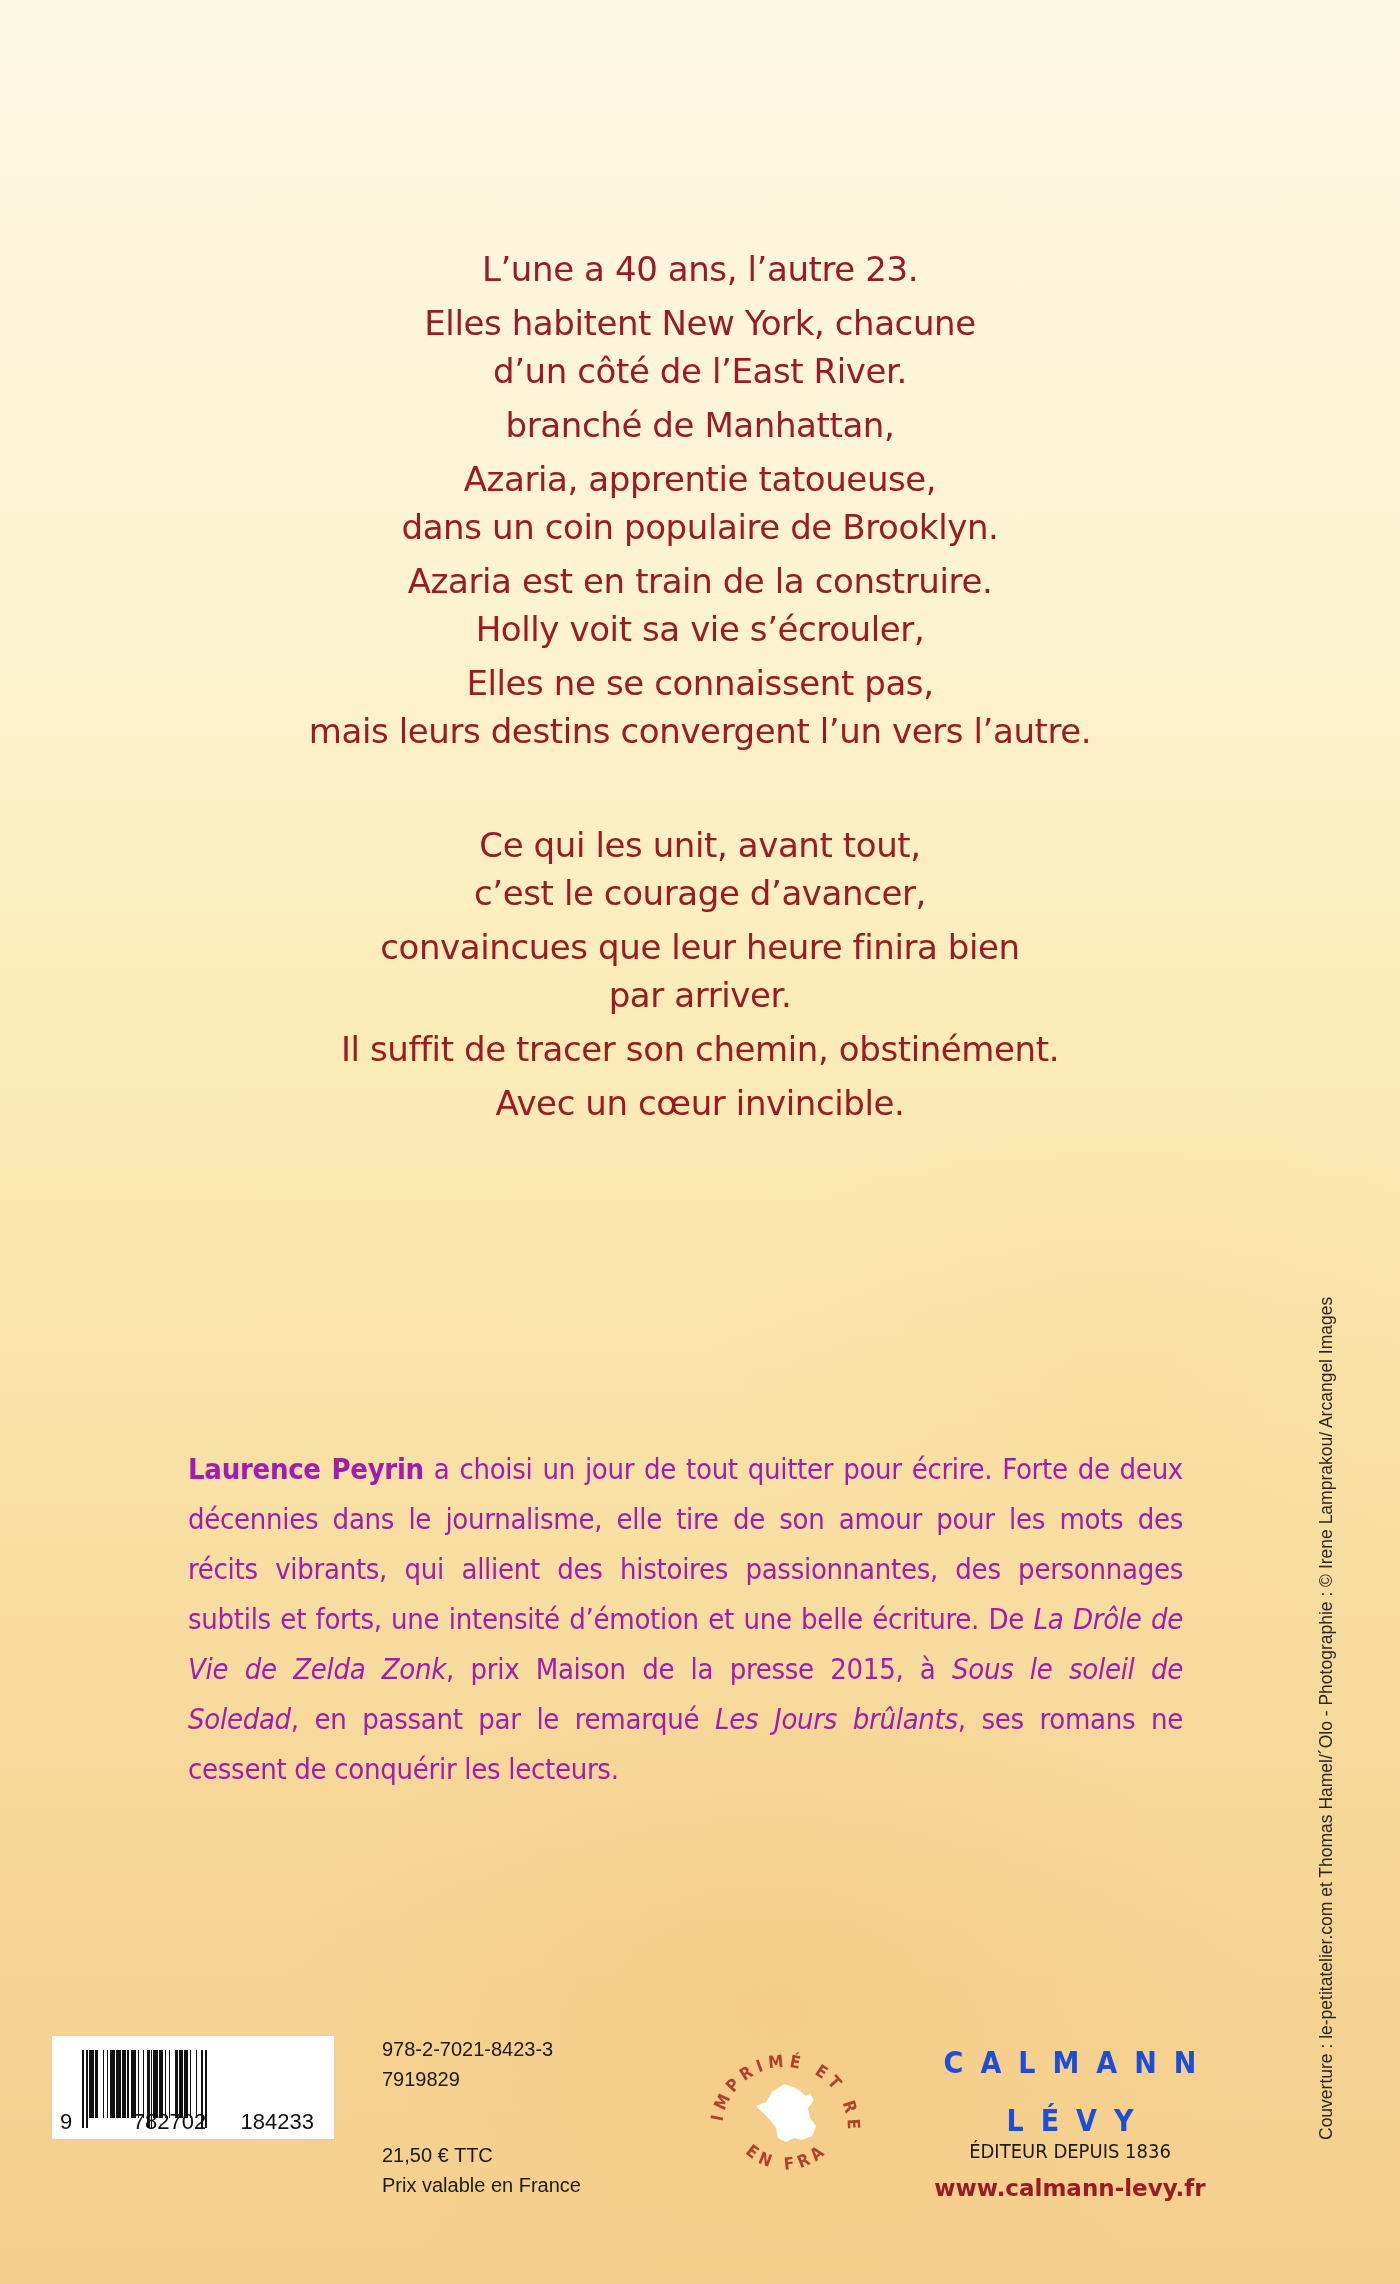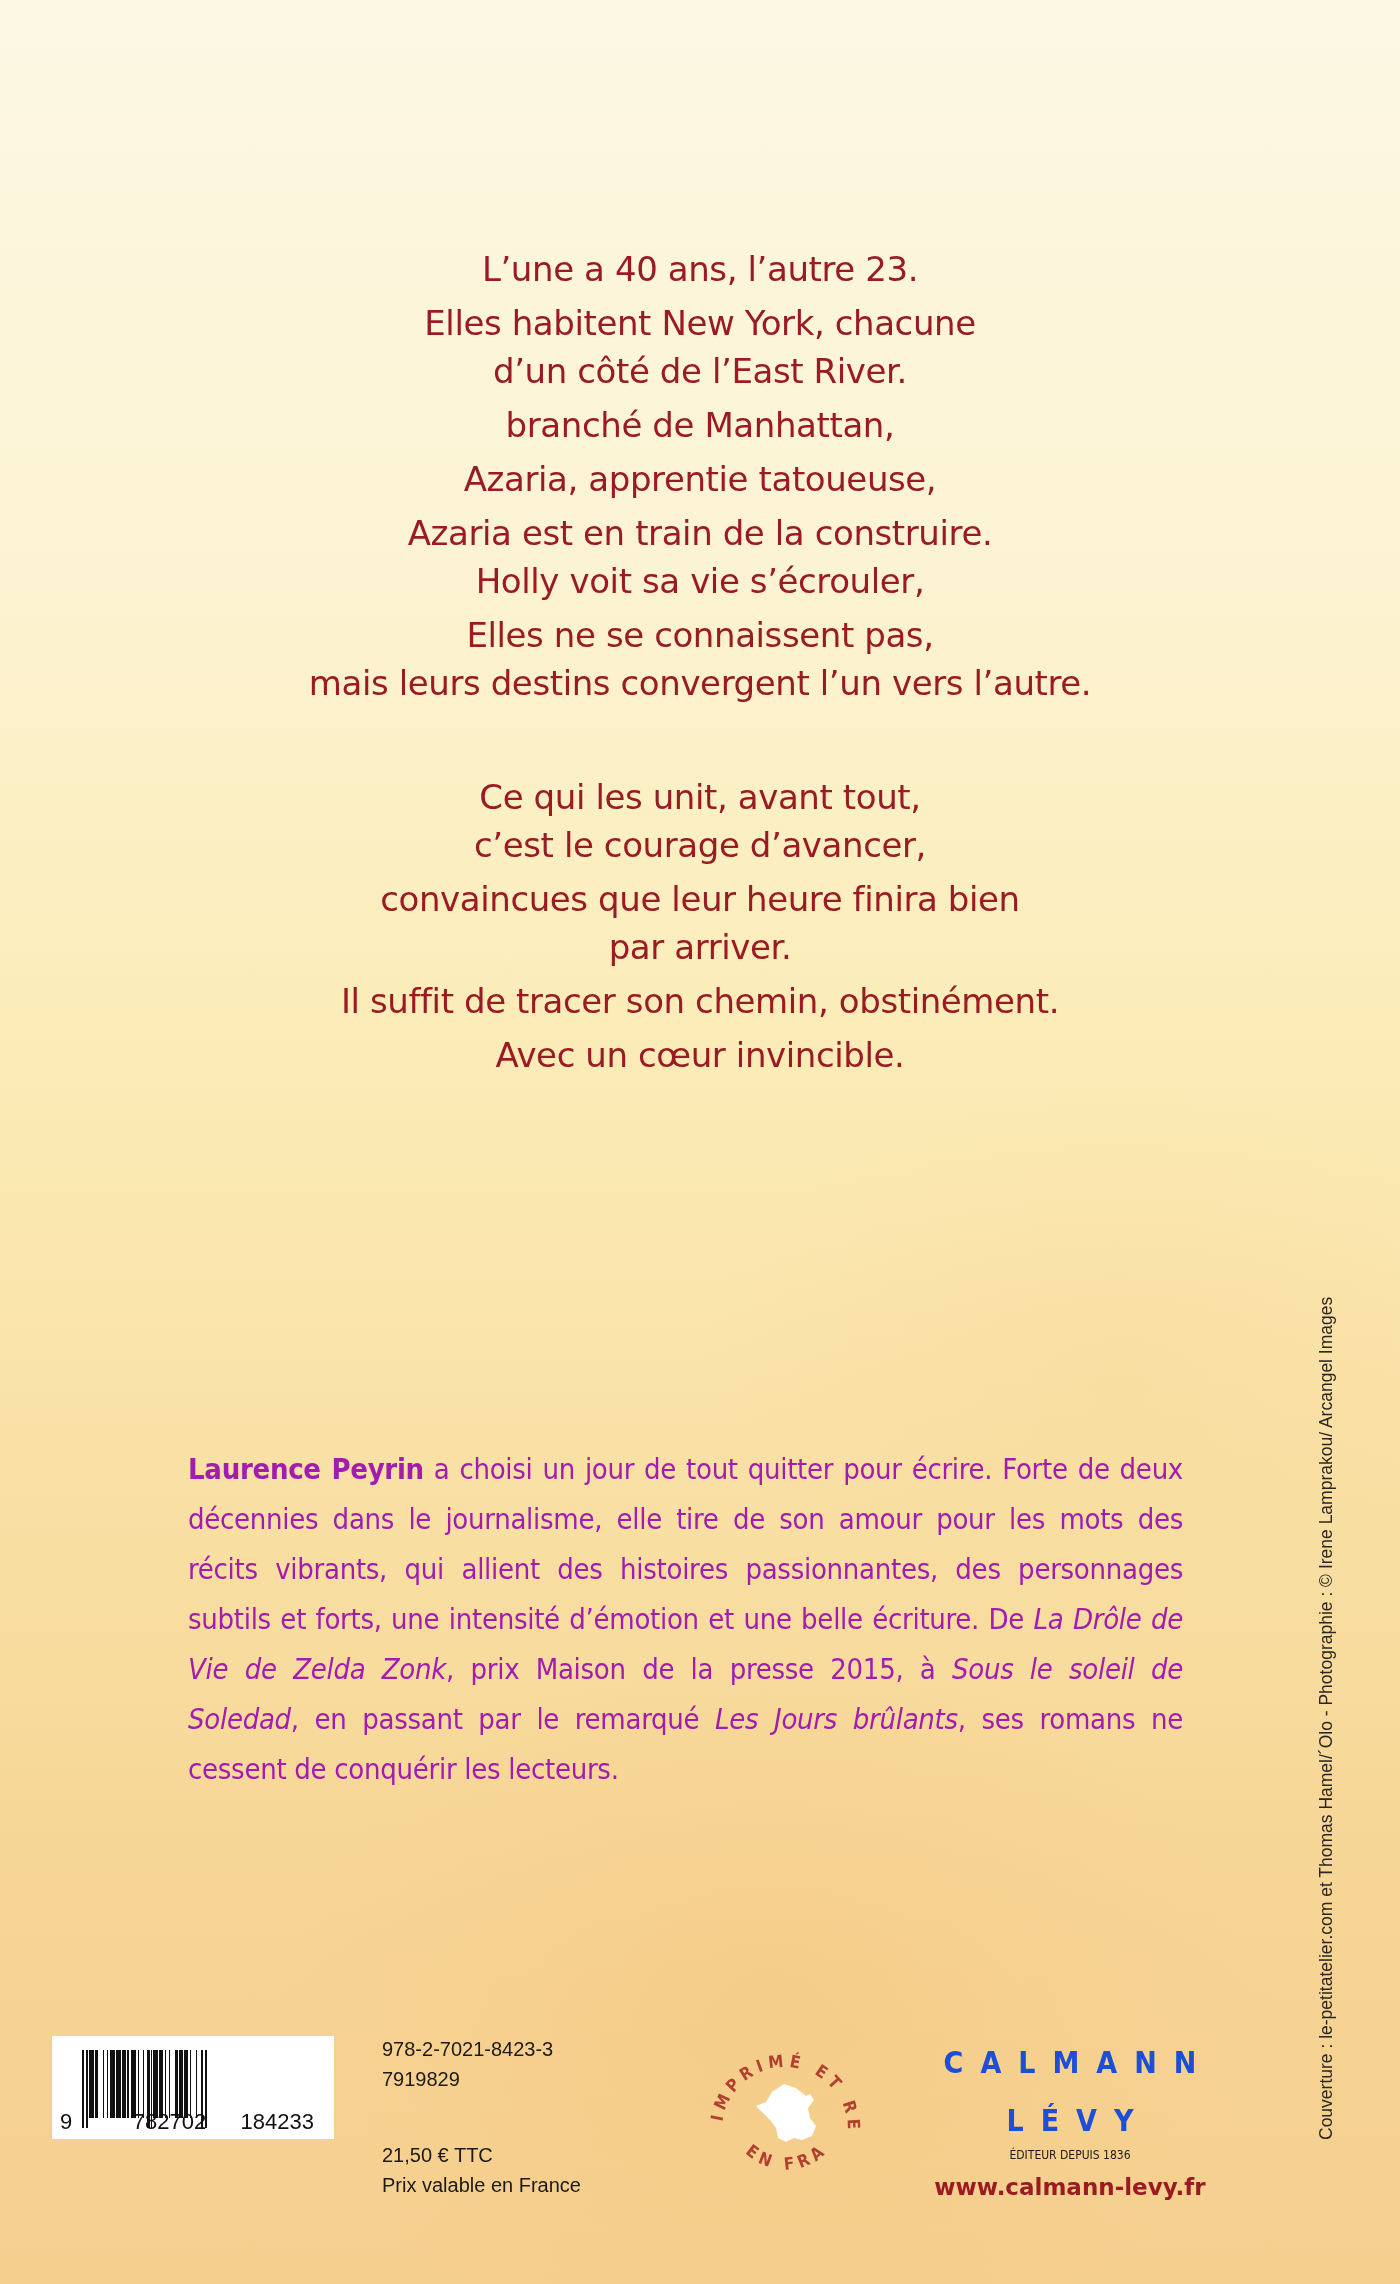--- a/index.html
+++ b/index.html
@@ -44,21 +44,21 @@
     font-family: "Liberation Sans", sans-serif; font-size: 20px; color: #1c1a17; line-height: 30px;
   }
   .info .spacer { height: 46px; }
   .stamp { position: absolute; left: 700px; top: 2040px; width: 170px; height: 150px; }
   .publisher {
     position: absolute; left: 920px; top: 2050px; width: 300px; text-align: center;
   }
   .pub-logo { color: #1d4ed8; font-family: "DejaVu Sans Condensed","DejaVu Sans", sans-serif; font-weight: bold; line-height: 26px; }
   .pub-logo .l1 { font-size: 30px; letter-spacing: 17px; margin-right: -17px; }
   .pub-logo .l2 { font-size: 30px; letter-spacing: 17px; margin-right: -17px; margin-top: 32px; }
-  .pub-tag { margin-top: 14px; font-family: "DejaVu Sans Condensed","DejaVu Sans", sans-serif; font-size: 12px; color: #1c1a17; }
+  .pub-tag { margin-top: 5px; font-family: "DejaVu Sans Condensed","DejaVu Sans", sans-serif; font-size: 20px; color: #1c1a17; }
   .pub-url { margin-top: 12px; font-family: "DejaVu Sans", sans-serif; font-weight: bold; font-size: 23px; color: #9b1b24; }
   .credit {
     position: absolute; left: 1316px; top: 2140px;
     transform-origin: 0 0; transform: rotate(-90deg);
     white-space: nowrap; font-family: "Liberation Sans", sans-serif; font-size: 17.5px; color: #2a2622;
   }
 </style>
 </head>
 <body>
 
@@ -69,20 +69,21 @@
       </div>
     <div class="stanza">
         <div>Elles habitent New York, chacune</div>
         <div>d’un côté de l’East River.</div>
       </div>
     <div class="stanza">
         <div>branché de Manhattan,</div>
       </div>
     <div class="stanza">
         <div>Azaria, apprentie tatoueuse,</div>
+        <div>dans un coin populaire de Brooklyn.</div>
       </div>
     <div class="stanza">
         <div>Azaria est en train de la construire.</div>
         <div>Holly voit sa vie s’écrouler,</div>
       </div>
     <div class="stanza">
         <div>Elles ne se connaissent pas,</div>
         <div>mais leurs destins convergent l’un vers l’autre.</div>
       </div>
   </div>

